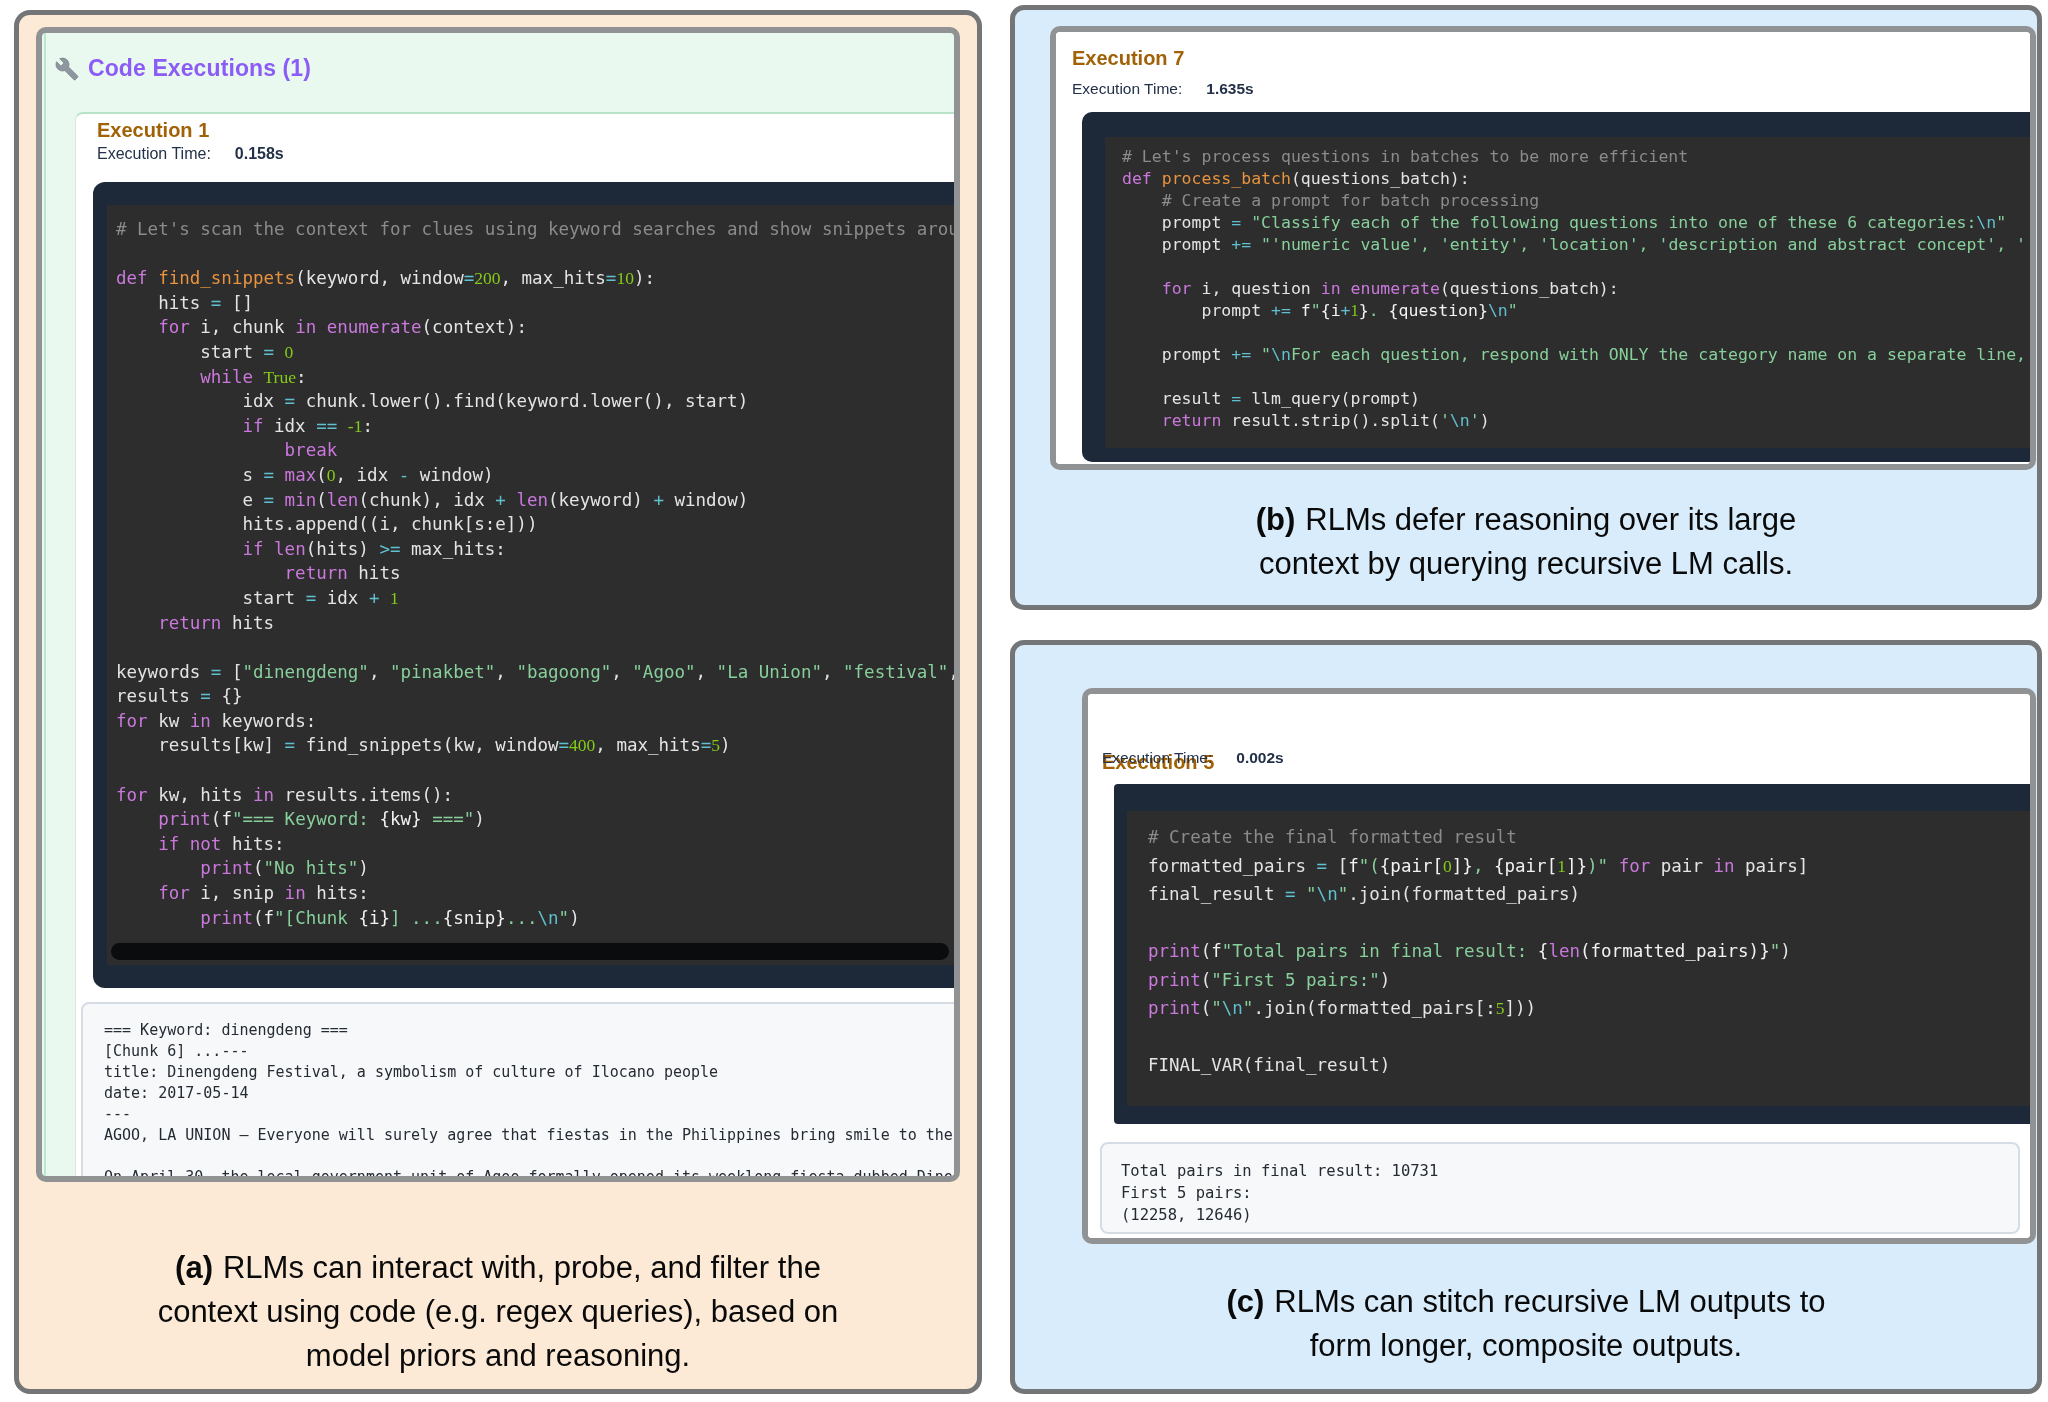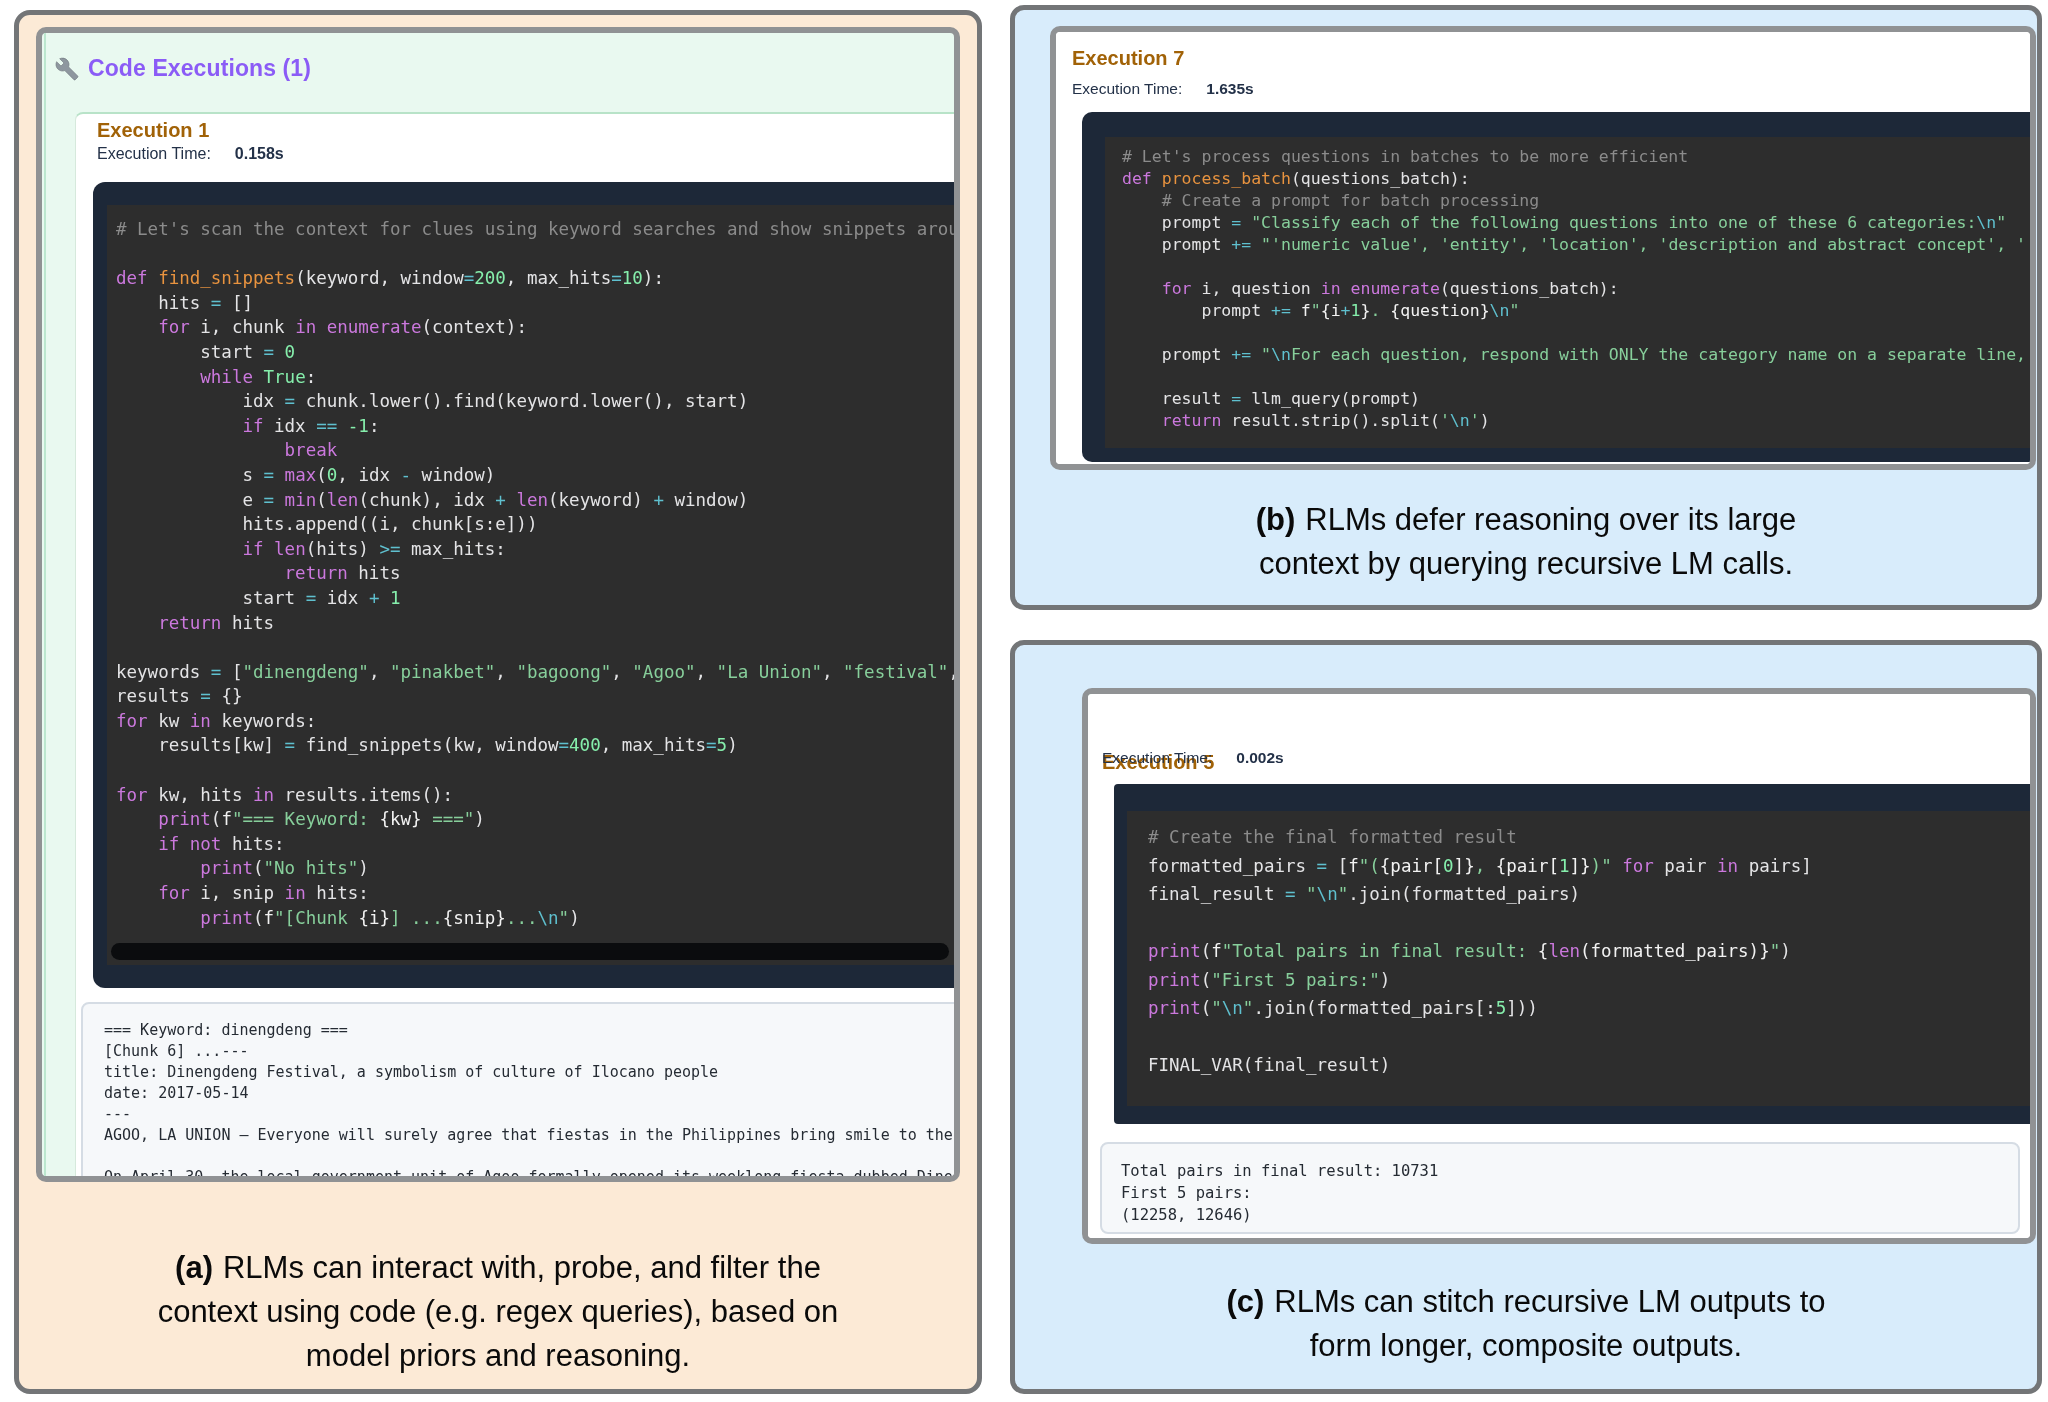--- a/index.html
+++ b/index.html
@@ -52,21 +52,21 @@
   .ca-b .code { left:17px; top:9px; font-size:16.5px; line-height:22px; }
 
   .cb-c { left:14px; top:90px; width:922px; height:340px; border-radius:4px; }
   .ca-c { left:13px; top:27px; right:6px; bottom:18px; }
   .ca-c .code { left:21px; top:12px; font-size:17.5px; line-height:28.5px; }
 
   
   .tk-c { color:#8b8b8b; }                 
   .tk-k { color:#cb78dd; }                 
   .tk-f { color:#e8933f; }                 
-  .tk-n { color:#86efac; }                 
+  .tk-n { color:#84cc16;font-family:Liberation Serif, serif; }                 
   .tk-o { color:#5fc0cf; }                 
   .tk-s { color:#87cf9b; }                 
   .tk-e { color:#5fc0cf; }                 
   .tk-t { color:#e4e4e6; }                 
   .tk-w { color:#f2f2f2; }                 
 
   
   .outbox { position:absolute; background:#f6f8fa; border:2px solid #d5dce4; border-radius:8px;
             overflow:hidden; font-family:"DejaVu Sans Mono", monospace; color:#252b33; white-space:pre; }
   .ob-a { left:5px; top:888px; width:1130px; height:310px; padding:16px 0 0 21px;

